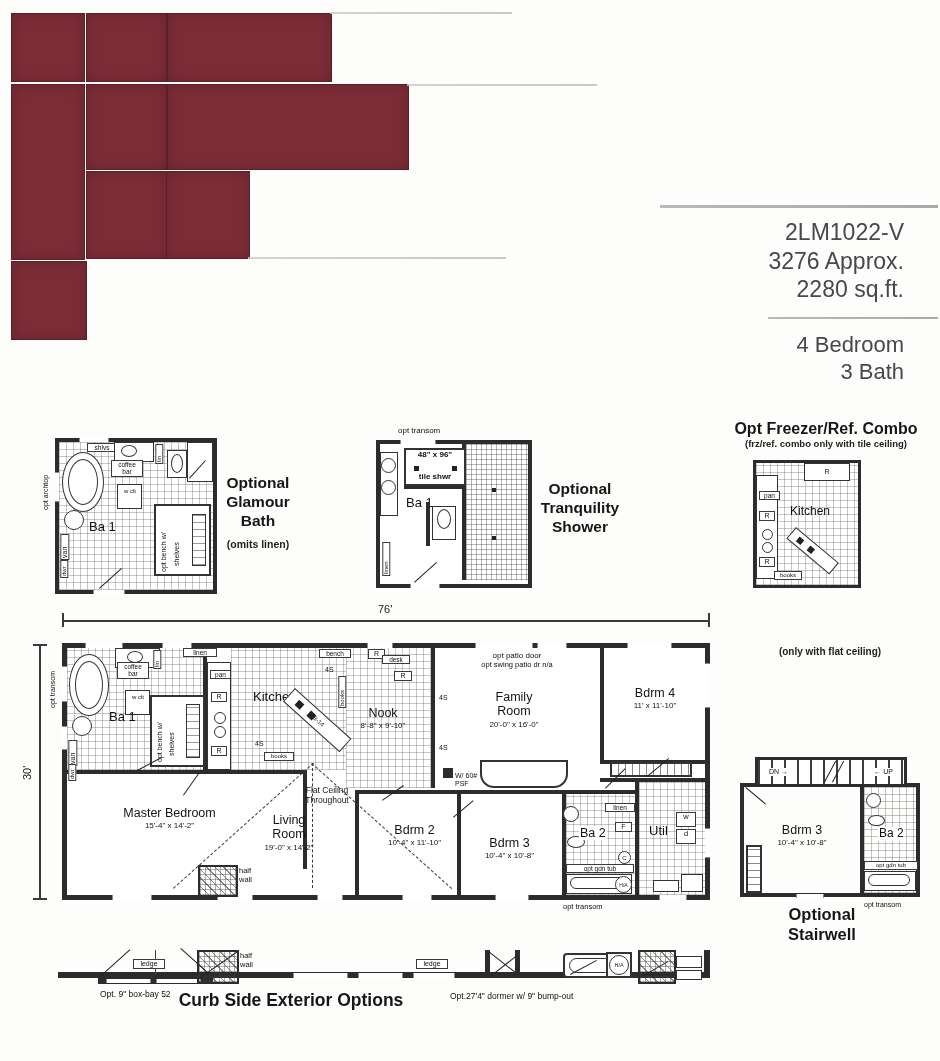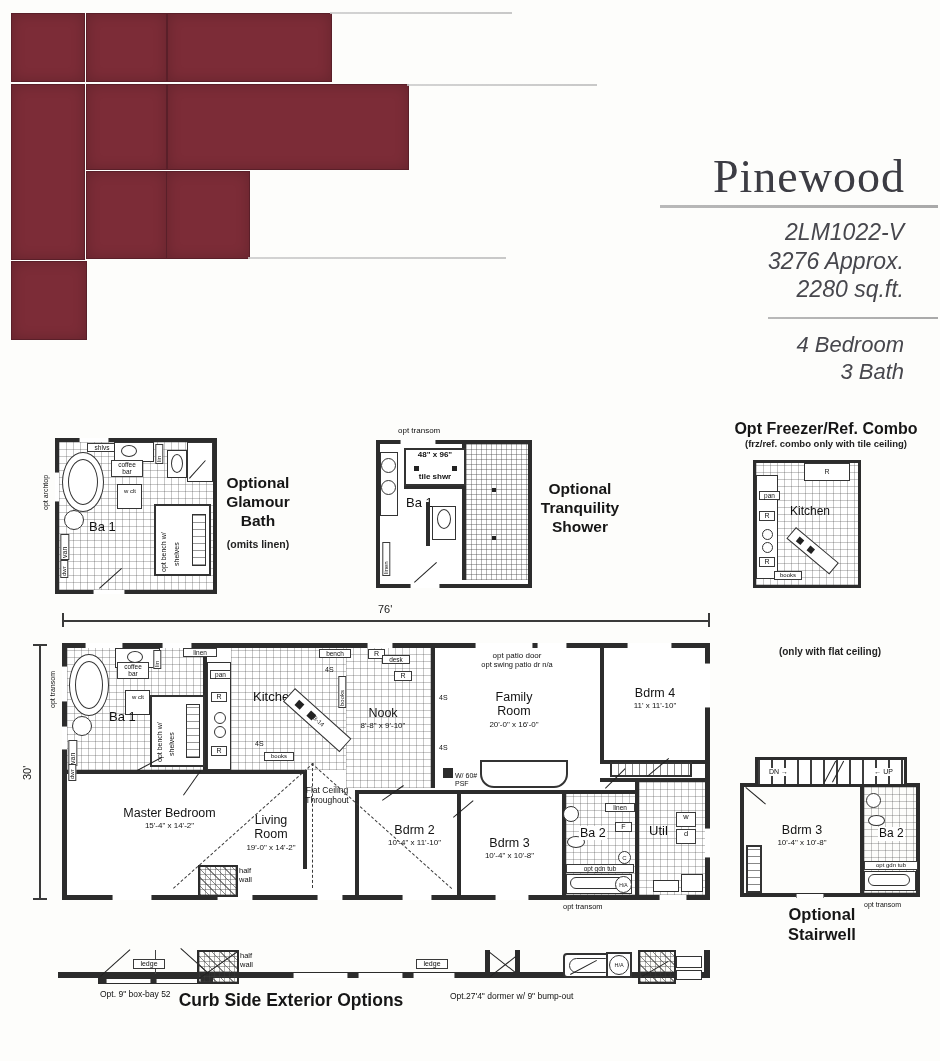--- a/index.html
+++ b/index.html
@@ -3,21 +3,21 @@
 <meta charset="utf-8">
 <style>
   html,body{margin:0;padding:0;background:#ffffff;}
   #page{position:relative;width:940px;height:1061px;background:#fdfdfb;font-family:"Liberation Sans",sans-serif;overflow:hidden;color:#1b1b1b;}
   .abs{position:absolute;}
   .blk{position:absolute;background:#7c2c37;border:1px solid #5a1f29;box-shadow:inset 0 0 14px rgba(0,0,0,.18);}
   .gline{position:absolute;height:2px;background:linear-gradient(to right,#cccccc,#bfbfbf);opacity:.85;}
   #title{position:absolute;right:35px;top:150px;font-family:"Liberation Serif",serif;font-size:46px;color:#3c3c43;letter-spacing:1px;}
   .rule{position:absolute;background:linear-gradient(to right,#b9b9b9,#a9a9a9);}
   .spec{position:absolute;right:36px;text-align:right;font-size:23px;color:#47474d;line-height:1.24;}
-  .spec span{display:block;font-style:italic;}
+  .spec span{display:block;}
   .plan{position:absolute;border:4px solid #2c2c2c;background:#fff;box-sizing:border-box;}
   .t{position:absolute;background-image:repeating-linear-gradient(0deg,rgba(70,70,70,.30) 0 1px,transparent 1px 7px),repeating-linear-gradient(90deg,rgba(70,70,70,.30) 0 1px,transparent 1px 7px);}
   .t2{position:absolute;background-image:repeating-linear-gradient(0deg,rgba(60,60,60,.38) 0 1px,transparent 1px 5px),repeating-linear-gradient(90deg,rgba(60,60,60,.38) 0 1px,transparent 1px 5px);}
   .hatch{position:absolute;background-image:repeating-linear-gradient(0deg,rgba(60,60,60,.4) 0 1px,transparent 1px 5px),repeating-linear-gradient(90deg,rgba(60,60,60,.4) 0 1px,transparent 1px 5px),repeating-linear-gradient(45deg,rgba(40,40,40,.55) 0 1px,transparent 1px 6px);}
   .w{position:absolute;background:#2c2c2c;}
   .W{position:absolute;background:#fff;border-left:1px solid #8a8a8a;border-right:1px solid #8a8a8a;box-sizing:border-box;}
   .f{position:absolute;background:#fff;border:1.5px solid #333;box-sizing:border-box;}
   .oval{border-radius:50%;}
   .C{position:absolute;background:#fff;border:1.5px solid #333;border-radius:50%;display:flex;align-items:center;justify-content:center;font-size:6px;box-sizing:border-box;}
   .L{position:absolute;font-size:7.5px;line-height:1.15;color:#101010;white-space:nowrap;}
@@ -48,21 +48,20 @@
   <div class="blk" style="left:11px;top:84px;width:72px;height:174px;"></div>
   <div class="blk" style="left:86px;top:84px;width:79px;height:84px;"></div>
   <div class="blk" style="left:167px;top:84px;width:240px;height:84px;"></div>
   <div class="blk" style="left:86px;top:171px;width:79px;height:86px;"></div>
   <div class="blk" style="left:166px;top:171px;width:82px;height:86px;"></div>
   <div class="blk" style="left:11px;top:261px;width:74px;height:77px;"></div>
   <div class="gline" style="left:330px;top:12px;width:182px;"></div>
   <div class="gline" style="left:407px;top:84px;width:190px;"></div>
   <div class="gline" style="left:248px;top:257px;width:258px;"></div>
 
-  <div id="title">Pinewood</div>
   <div class="rule" style="left:660px;top:205px;width:278px;height:3px;"></div>
   <div class="spec" style="top:218px;">
     <span>2LM1022-V</span>
     <span>3276 Approx.</span>
     <span>2280 sq.ft.</span>
   </div>
   <div class="rule" style="left:768px;top:317px;width:170px;height:2px;"></div>
   <div class="spec" style="top:331px;font-size:22px;">
     <span>4 Bedroom</span>
     <span>3 Bath</span>
@@ -259,21 +258,21 @@
       <span class="rn">Bdrm 4</span>
       <span class="rd">11' x 11'-10"</span>
     </div>
     <div class="f" style="left:543px;top:114px;width:82px;height:15px;border-width:2px;background-image:repeating-linear-gradient(90deg,transparent 0 6px,#888 6px 7px);"></div>
     <div class="D" style="left:538px;top:140px;width:28px;transform:rotate(-45deg);"></div>
 
     <div class="room" style="left:55px;top:158px;width:95px;">
       <span class="rn">Master Bedroom</span>
       <span class="rd">15'-4" x 14'-2"</span>
     </div>
-    <div class="room" style="left:175px;top:165px;width:58px;">
+    <div class="room" style="left:193px;top:165px;width:58px;">
       <span class="rn">Living Room</span>
       <span class="rd">19'-0" x 14'-2"</span>
     </div>
     <div class="room" style="left:228px;top:138px;width:64px;">
       <span style="display:block;font-size:8.5px;white-space:normal;">Flat Ceiling Throughout</span>
     </div>
     <div class="dash" style="left:106px;top:240px;width:188px;transform:rotate(-41.8deg);"></div>
     <div class="dash" style="left:245px;top:115px;width:188px;transform:rotate(41.8deg);"></div>
     <div class="dashv" style="left:245px;top:115px;height:125px;"></div>
     <div class="D" style="left:116px;top:147px;width:30px;transform:rotate(-55deg);"></div>

